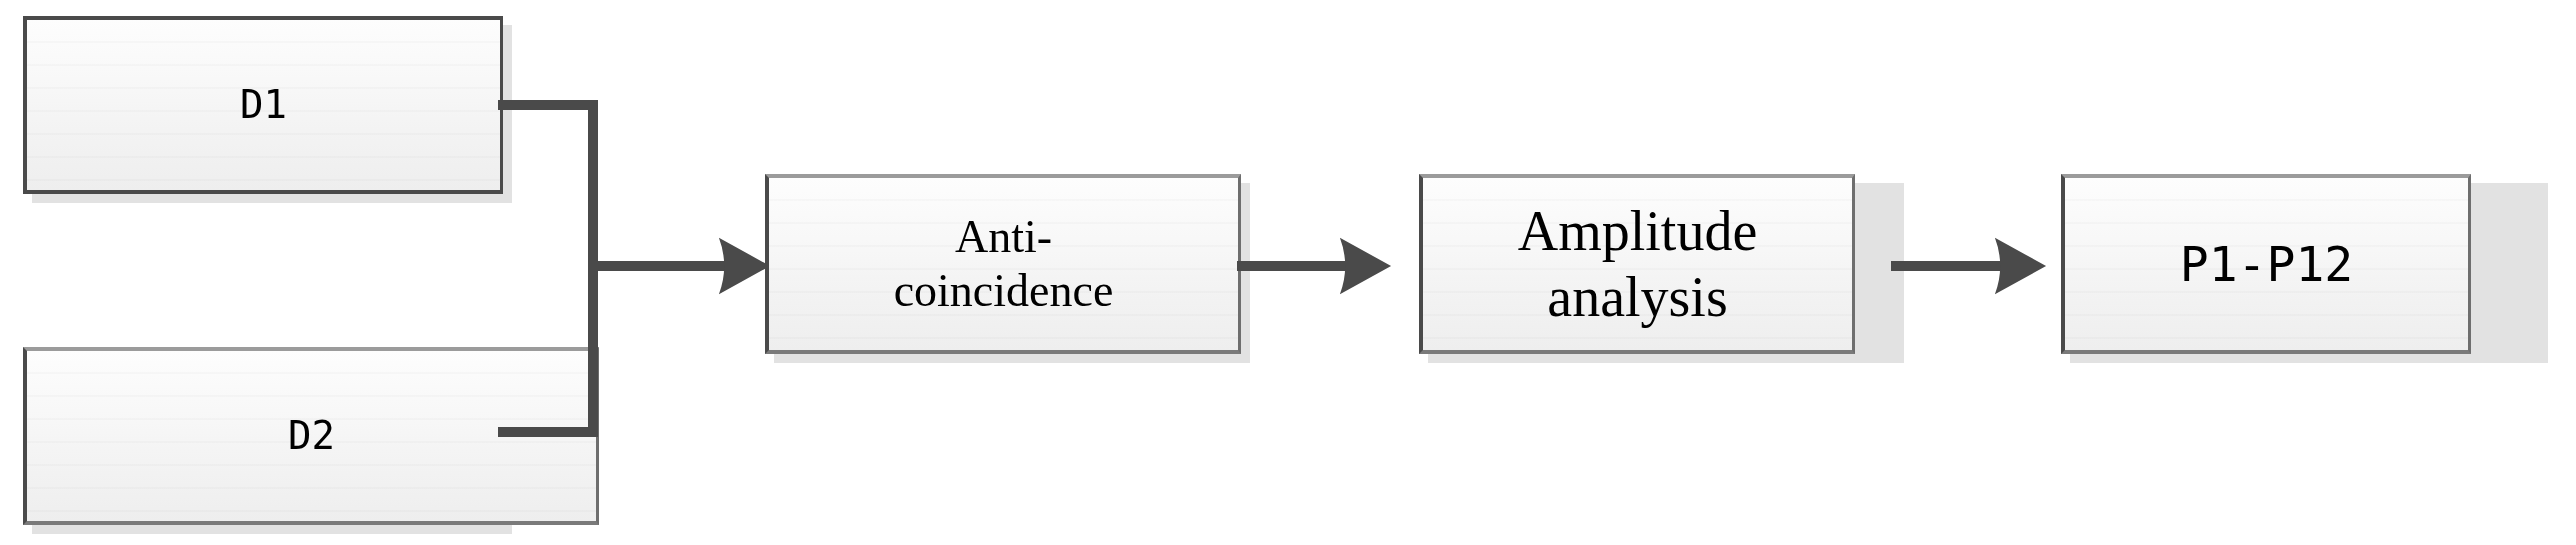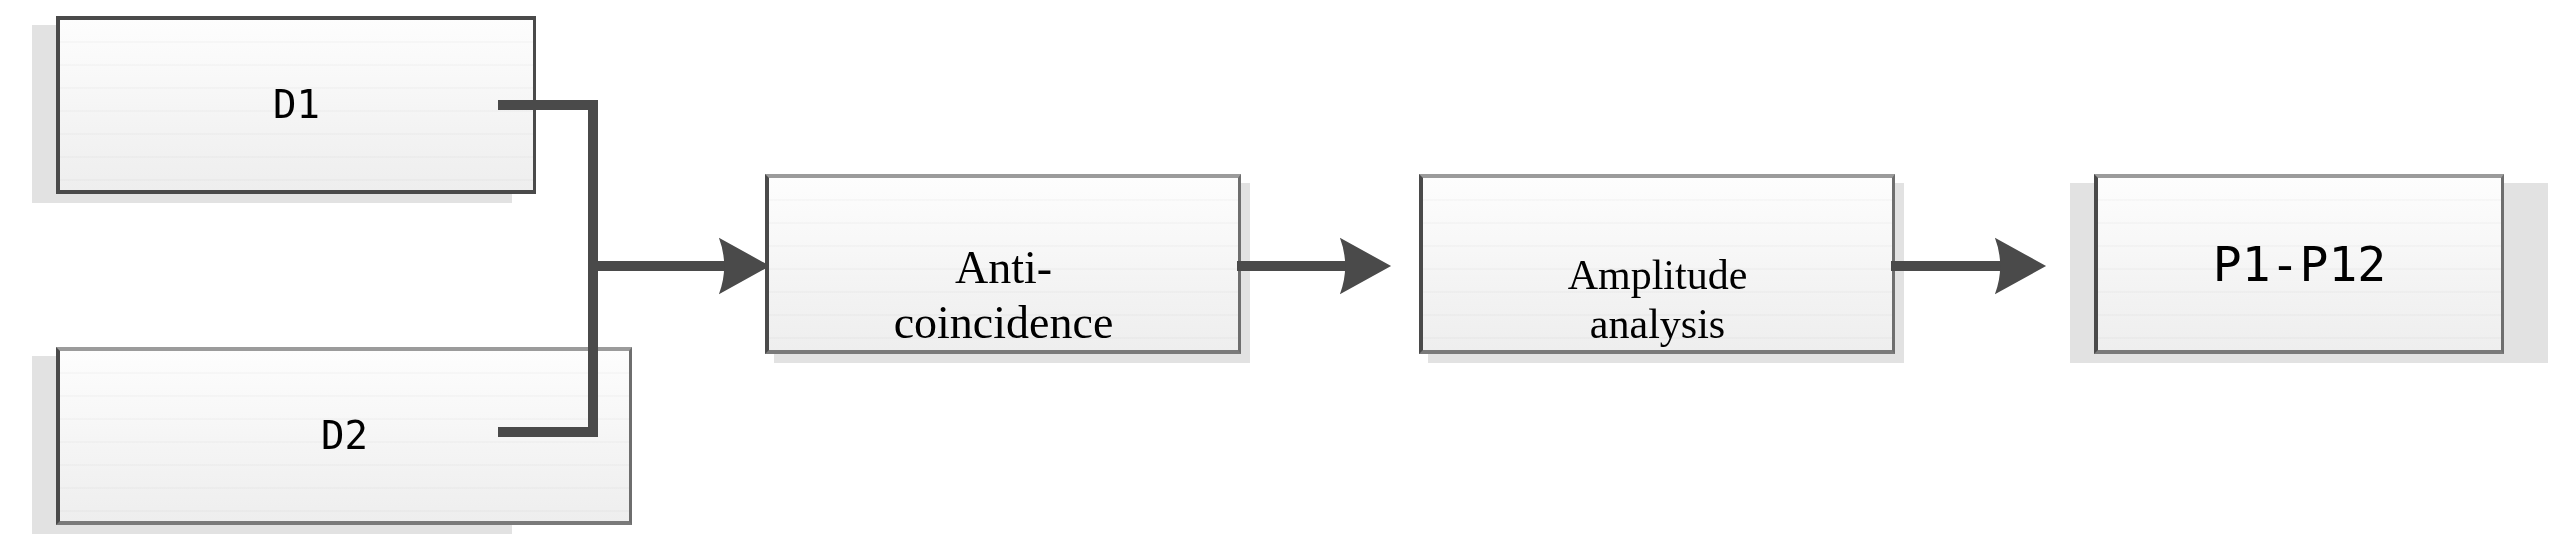--- a/index.html
+++ b/index.html
@@ -57,22 +57,22 @@
     white-space: pre-line;
   }
 
   
   .node-shadow {
     position: absolute;
     background: #e2e2e2;
   }
 
   
-  .node.sans  { font-family: "DejaVu Sans Mono", monospace; margin-left: 33px; }
-  .node.serif { font-family: "Liberation Serif", serif; align-items: flex-end; }
+  .node.sans  { font-family: "DejaVu Sans Mono", monospace; }
+  .node.serif { font-family: "Liberation Serif", serif; }
 
   .brd {
     border-top: 4.4px solid #9b9b9b;
     border-left: 4.4px solid #4a4a4a;
     border-right: 3.6px solid #6e6e6e;
     border-bottom: 4.4px solid #7a7a7a;
   }
   .brd-dark {
     border-top: 4.4px solid #4a4a4a;
     border-left: 4.4px solid #4a4a4a;
@@ -122,21 +122,21 @@
     <span class="label">Anti-
 coincidence</span>
   </div>
 
   <div class="conn-h" style="left:1237px; top:261px; width:110px; height:9.8px;"></div>
   <svg class="arrow-svg" style="left:1338px; top:236px; width:55px; height:60px;" viewBox="0 0 62 68">
     <path d="M 2 2 Q 14 34 2 66 L 60 34 Z" fill="#4a4a4a"></path>
   </svg>
 
   <div class="node-shadow" style="left:1428px; top:183px; width:476px; height:180px;"></div>
-  <div class="node serif brd" style="left:1419px; top:174px; width:476px; height:180px; font-size:42px;">
+  <div class="node serif brd" style="left:1419px; top:174px; width:436px; height:180px; font-size:56px;">
     <span class="bands"></span>
     <span class="label">Amplitude
 analysis</span>
   </div>
 
   <div class="conn-h" style="left:1891px; top:261px; width:110px; height:9.8px;"></div>
   <svg class="arrow-svg" style="left:1993px; top:236px; width:55px; height:60px;" viewBox="0 0 62 68">
     <path d="M 2 2 Q 14 34 2 66 L 60 34 Z" fill="#4a4a4a"></path>
   </svg>
 

